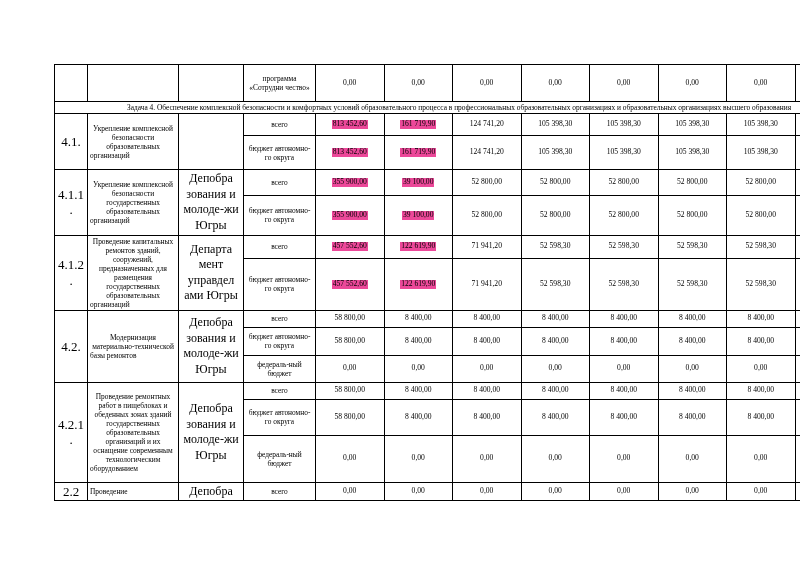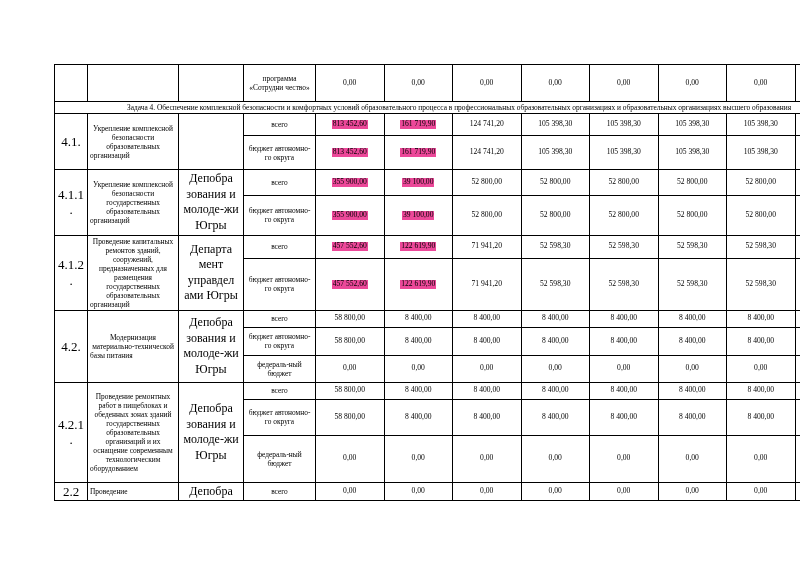--- a/index.html
+++ b/index.html
@@ -144,21 +144,21 @@
             <td class="val"><span class="hl">122 619,90</span></td>
             <td class="val">71 941,20</td>
             <td class="val">52 598,30</td>
             <td class="val">52 598,30</td>
             <td class="val">52 598,30</td>
             <td class="val">52 598,30</td>
             <td class="val">52 598,30</td>
           </tr>
           <tr style="height: 17px;">
             <td class="num-col" rowspan="3">4.2.</td>
-            <td class="name-col" rowspan="3">Модернизация материально-технической базы питания</td>
+            <td class="name-col" rowspan="3">Модернизация материально-технической базы ремонтов</td>
             <td class="exec-col" rowspan="3">Депобра зования и молоде-жи Югры</td>
             <td class="src-col">всего</td>
             <td class="val">58 800,00</td>
             <td class="val">8 400,00</td>
             <td class="val">8 400,00</td>
             <td class="val">8 400,00</td>
             <td class="val">8 400,00</td>
             <td class="val">8 400,00</td>
             <td class="val">8 400,00</td>
             <td class="val">8 400,00</td>

